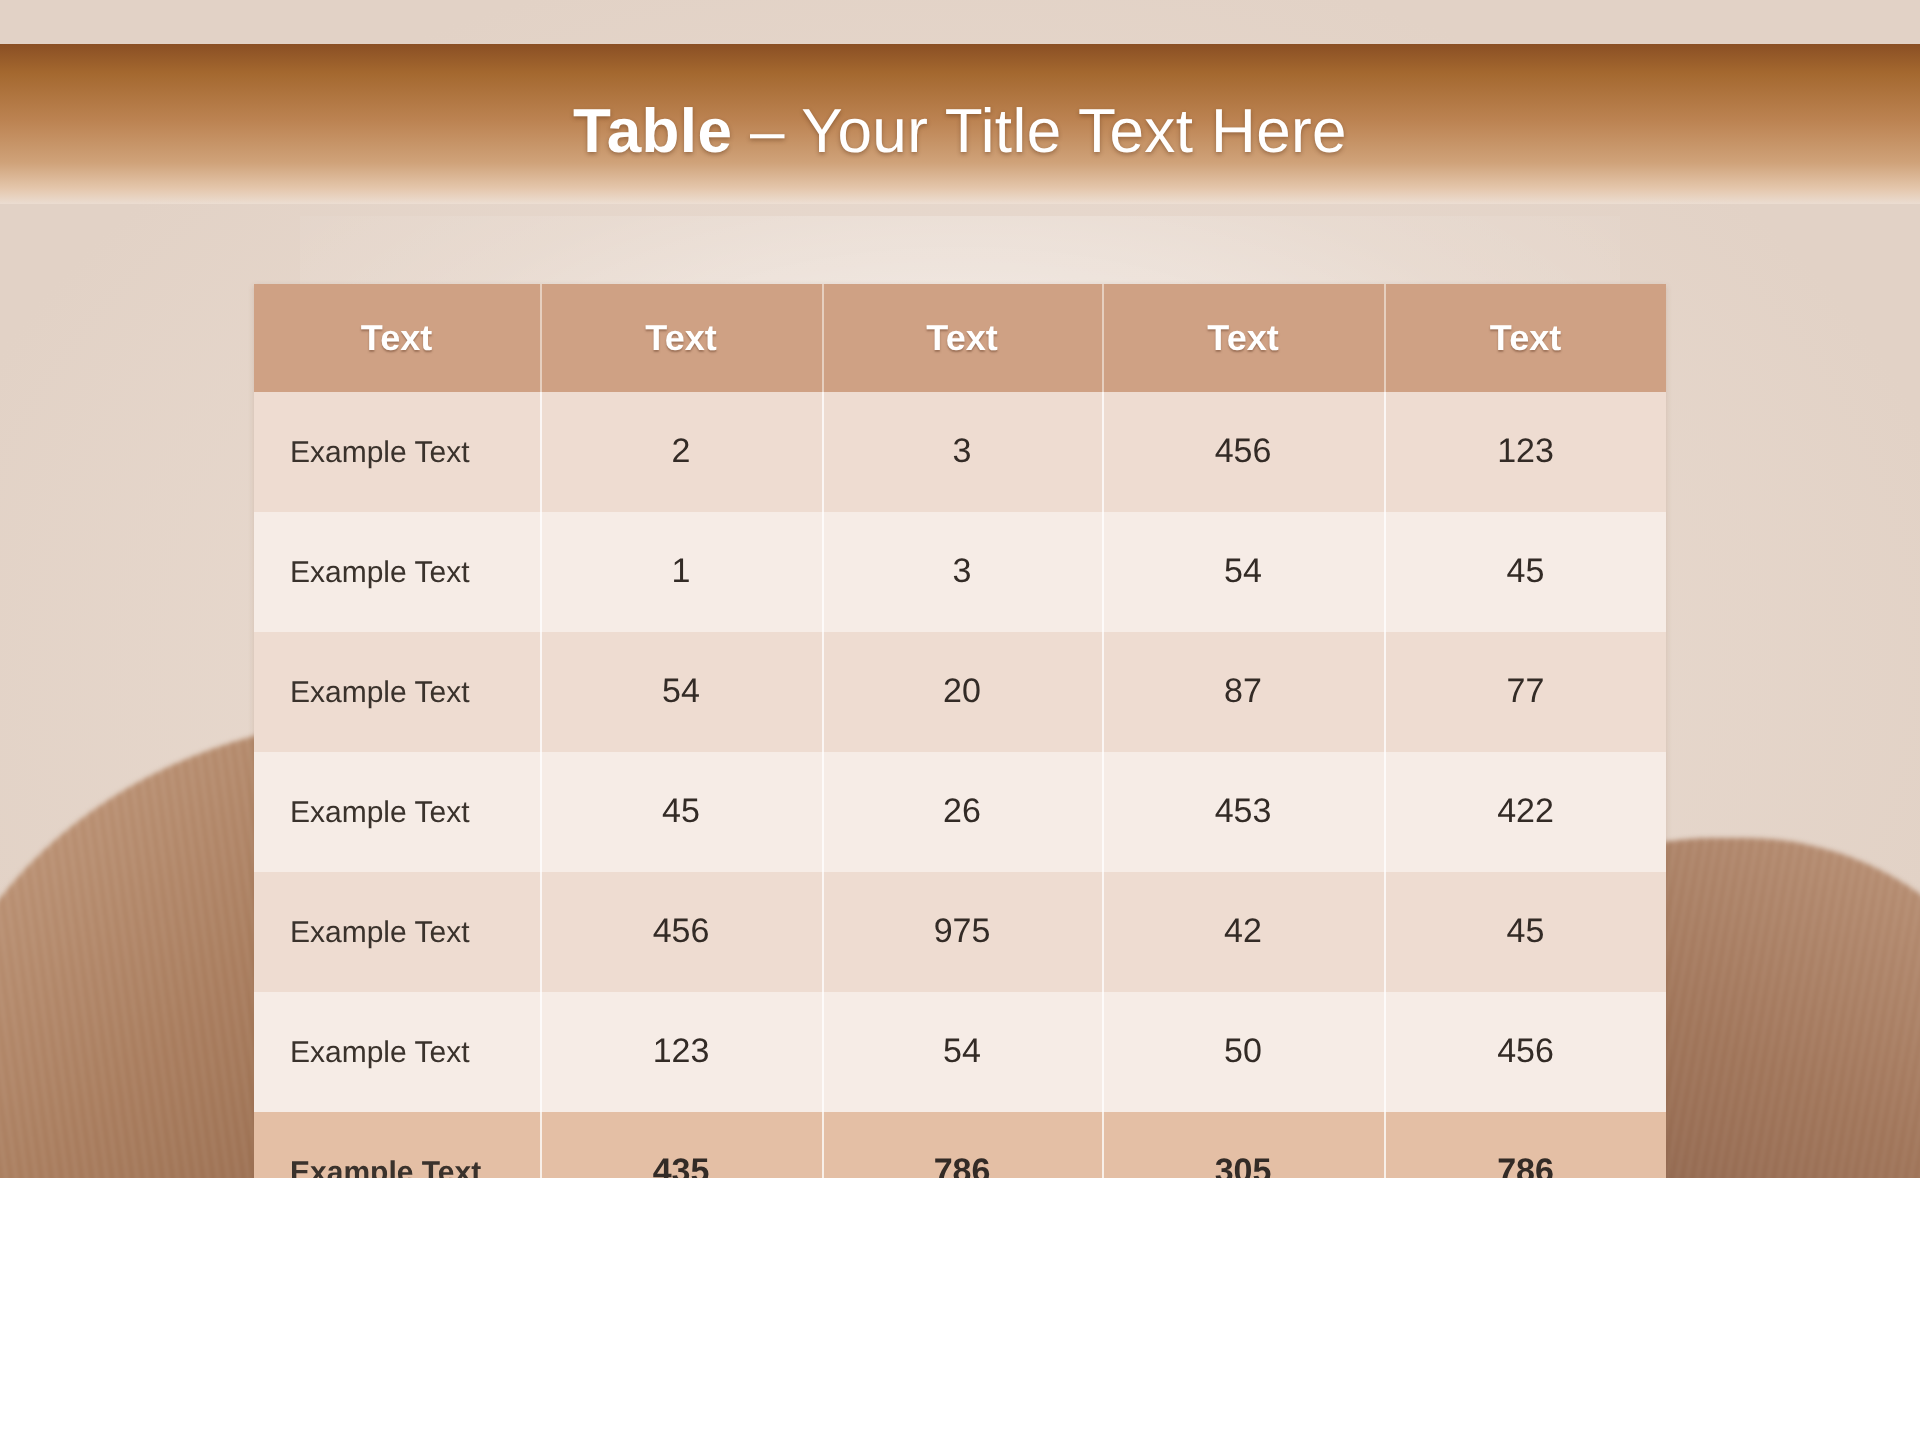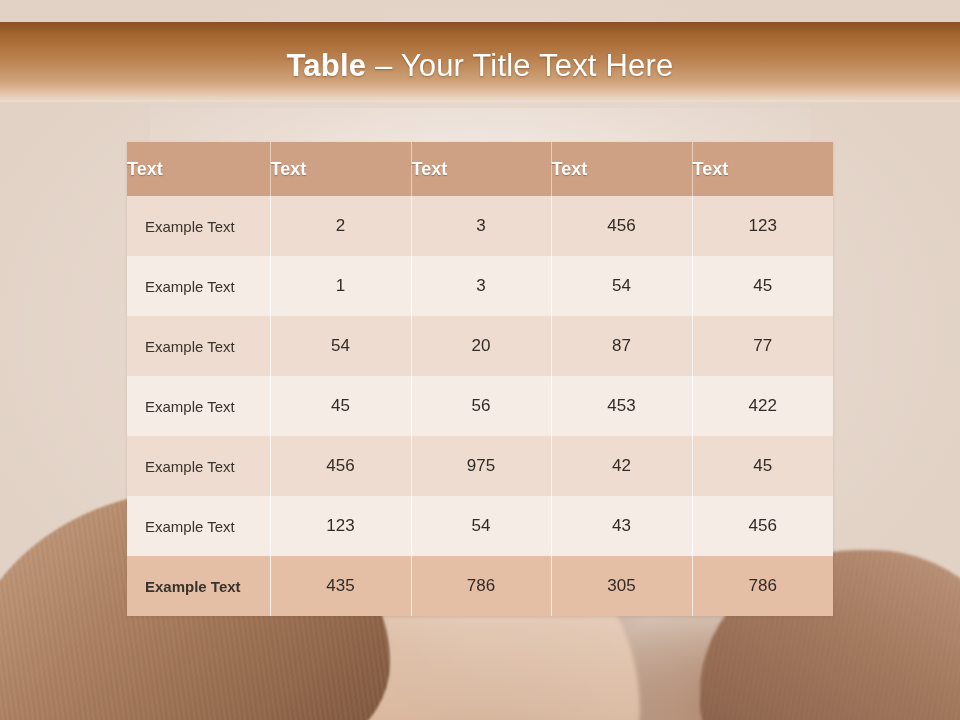--- a/index.html
+++ b/index.html
@@ -8,21 +8,21 @@
     width: 960px;
     height: 720px;
     overflow: hidden;
     font-family: "Liberation Sans", sans-serif;
     background: #ffffff;
   }
 
   .slide {
     position: relative;
     width: 960px;
-    height: 720px;
+    height: 589px;
     overflow: hidden;
     background: #0f172a;
   }
 
   
   .bg-photo {
     position: absolute;
     inset: 0;
     background:
       radial-gradient(ellipse 260px 200px at 300px 700px, #b98f6f 0%, #ad8062 45%, rgba(173,128,98,0) 72%),
@@ -124,21 +124,21 @@
   table.data col.c2 { width: 140px; }
   table.data col.c3 { width: 141px; }
   table.data col.c4 { width: 141px; }
 
   table.data thead th {
     height: 54px;
     background: #cfa184;
     color: #ffffff;
     font-size: 18px;
     font-weight: bold;
-    text-align: left;
+    text-align: center;
     text-shadow: 0 1px 1px rgba(110,70,48,0.5);
     border-right: 1px solid #e6cfbf;
   }
   table.data thead th:last-child { border-right: none; }
 
   table.data tbody td {
     height: 60px;
     font-size: 17px;
     color: #332b26;
     text-align: center;
@@ -148,21 +148,21 @@
 
   table.data tbody td.label {
     text-align: left;
     padding-left: 18px;
     font-size: 15px;
     color: #3a322c;
   }
 
   tr.band-a td { background: #eedcd1; }
   tr.band-b td { background: #f6ece6; }
-  tr.total td { background: #e4bfa5; font-weight: normal; font-size: 17px; }
+  tr.total td { background: #e4bfa5; font-weight: bold; font-size: 17px; }
   tr.total td.label { font-weight: bold; font-size: 14.5px; }
 </style>
 </head>
 <body>
 
 <div class="slide">
 
   <div class="bg-photo">
     <div class="bg-face"></div>
     <div class="bg-hair-left"></div>
@@ -212,36 +212,36 @@
         <tr class="band-a">
           <td class="label">Example Text</td>
           <td>54</td>
           <td>20</td>
           <td>87</td>
           <td>77</td>
         </tr>
         <tr class="band-b">
           <td class="label">Example Text</td>
           <td>45</td>
-          <td>56</td>
+          <td>26</td>
           <td>453</td>
           <td>422</td>
         </tr>
         <tr class="band-a">
           <td class="label">Example Text</td>
           <td>456</td>
           <td>975</td>
           <td>42</td>
           <td>45</td>
         </tr>
         <tr class="band-b">
           <td class="label">Example Text</td>
           <td>123</td>
           <td>54</td>
-          <td>43</td>
+          <td>50</td>
           <td>456</td>
         </tr>
         <tr class="total">
           <td class="label">Example Text</td>
           <td>435</td>
           <td>786</td>
           <td>305</td>
           <td>786</td>
         </tr>
       </tbody>

